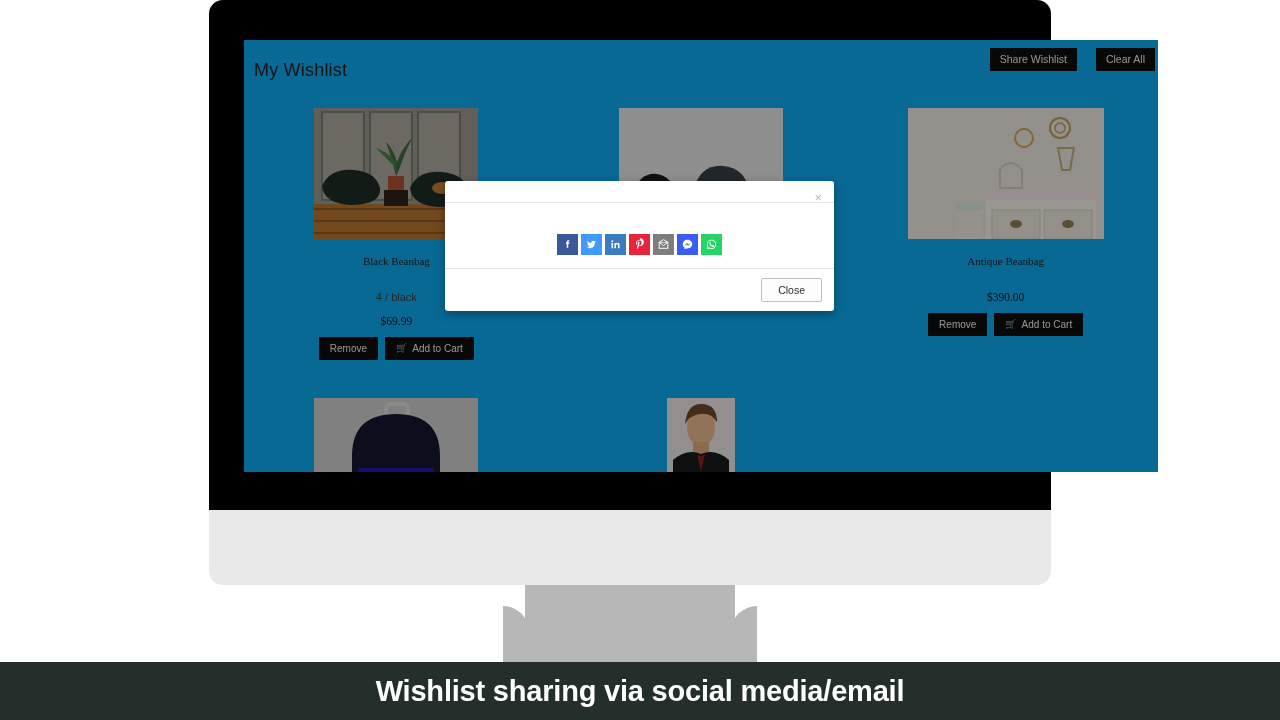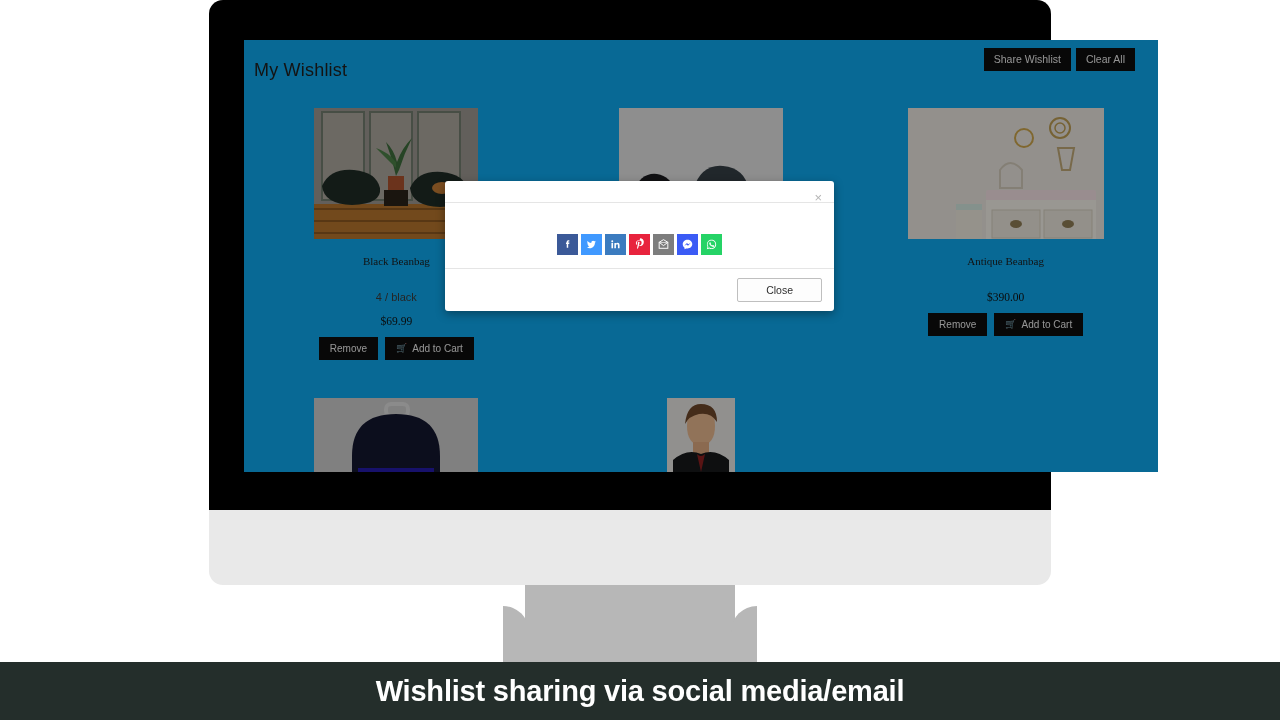--- a/index.html
+++ b/index.html
@@ -82,24 +82,24 @@
     left: 10px;
     top: 20px;
     font-size: 18px;
     font-weight: 400;
     color: #1f1f1f;
     letter-spacing: .2px;
   }
 
   .header-actions {
     position: absolute;
-    right: 23px;
+    right: 3px;
     top: 8px;
     display: flex;
-    gap: 5px;
+    gap: 19px;
   }
 
   .hdr-btn {
     background: #0d0d0d;
     color: #e6e6e6;
     border: none;
     font-size: 10.5px;
     padding: 5px 10px;
     font-family: "Liberation Sans", sans-serif;
     cursor: pointer;
@@ -259,21 +259,21 @@
     padding: 9px 12px;
     display: flex;
     justify-content: flex-end;
   }
 
   .close-btn {
     background: #fdfdfd;
     border: 1px solid #bfbfbf;
     color: #2e2e2e;
     font-size: 10.5px;
-    padding: 5px 28px;
+    padding: 5px 16px;
     border-radius: 2px;
     font-family: "Liberation Sans", sans-serif;
     cursor: pointer;
   }
 
   
   .caption-bar {
     position: absolute;
     left: 0;
     bottom: 0;

